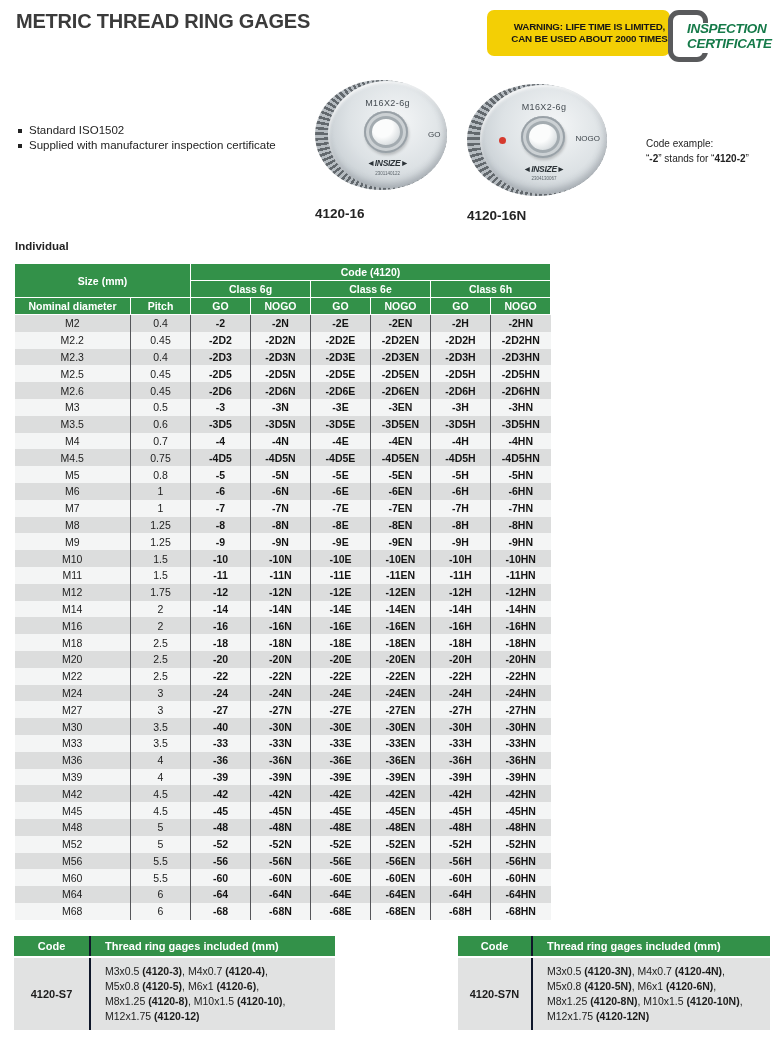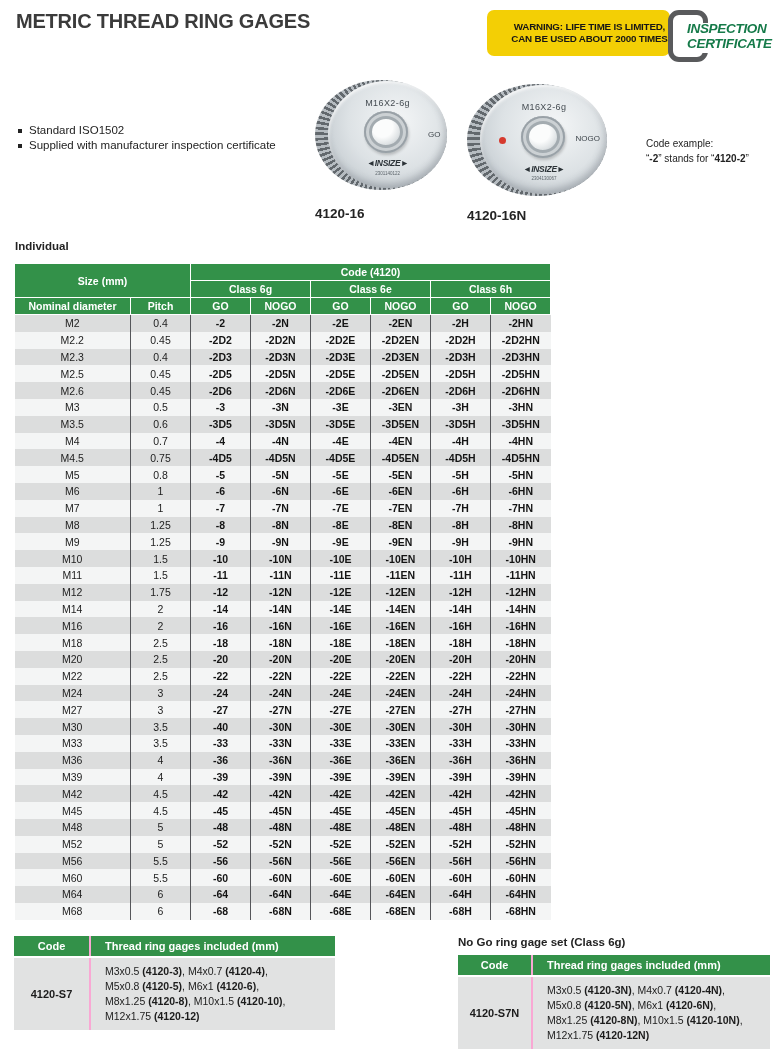--- a/index.html
+++ b/index.html
@@ -65,21 +65,21 @@
   table.set{border-collapse:collapse;table-layout:fixed;width:100%;}
   table.set th{
     background:#339149;color:#ffffff;font-size:11px;font-weight:bold;height:20px;
     padding:0;border-bottom:2px solid #ffffff;
   }
   table.set th.th-code{text-align:center;margin-top:19px;}
   table.set th.th-items{text-align:left;padding-left:14px;}
   table.set td{background:#e1e2e2;font-size:10.5px;color:#1c1c1c;vertical-align:middle;}
   table.set td.code-cell{text-align:center;font-weight:bold;font-size:11px;}
   table.set td.items-cell{padding:6px 6px 6px 14px;line-height:15px;}
-  table.set th + th, table.set td + td{border-left:2px solid #f9a8d4;}
+  table.set th + th, table.set td + td{border-left:2px solid #0f172a;}
 </style>
 </head>
 <body>
 
 <div class="abs page-title">METRIC THREAD RING GAGES</div>
 
 <div class="abs warning-box">
   <div>WARNING: LIFE TIME IS LIMITED,</div>
   <div>CAN BE USED ABOUT 2000 TIMES</div>
 </div>
@@ -548,21 +548,20 @@
             <div><span>M5x0.8 </span><b>(4120-5)</b><span>, M6x1 </span><b>(4120-6)</b><span>,</span></div>
             <div><span>M8x1.25 </span><b>(4120-8)</b><span>, M10x1.5 </span><b>(4120-10)</b><span>,</span></div>
             <div><span>M12x1.75 </span><b>(4120-12)</b></div>
           </td>
     </tr>
   </tbody>
     </table>
 </div>
 
 <div class="set-block" style="left:458px;top:936px;width:312px;">
-  <div class="set-title">No Go ring gage set (Class 6g)</div>
   <table class="set">
     <colgroup>
         <col style="width:74px">
         <col>
       </colgroup>
     <tbody>
         <tr>
       <th class="th-code">Code</th>
       <th class="th-items">Thread ring gages included (mm)</th>
     </tr>

